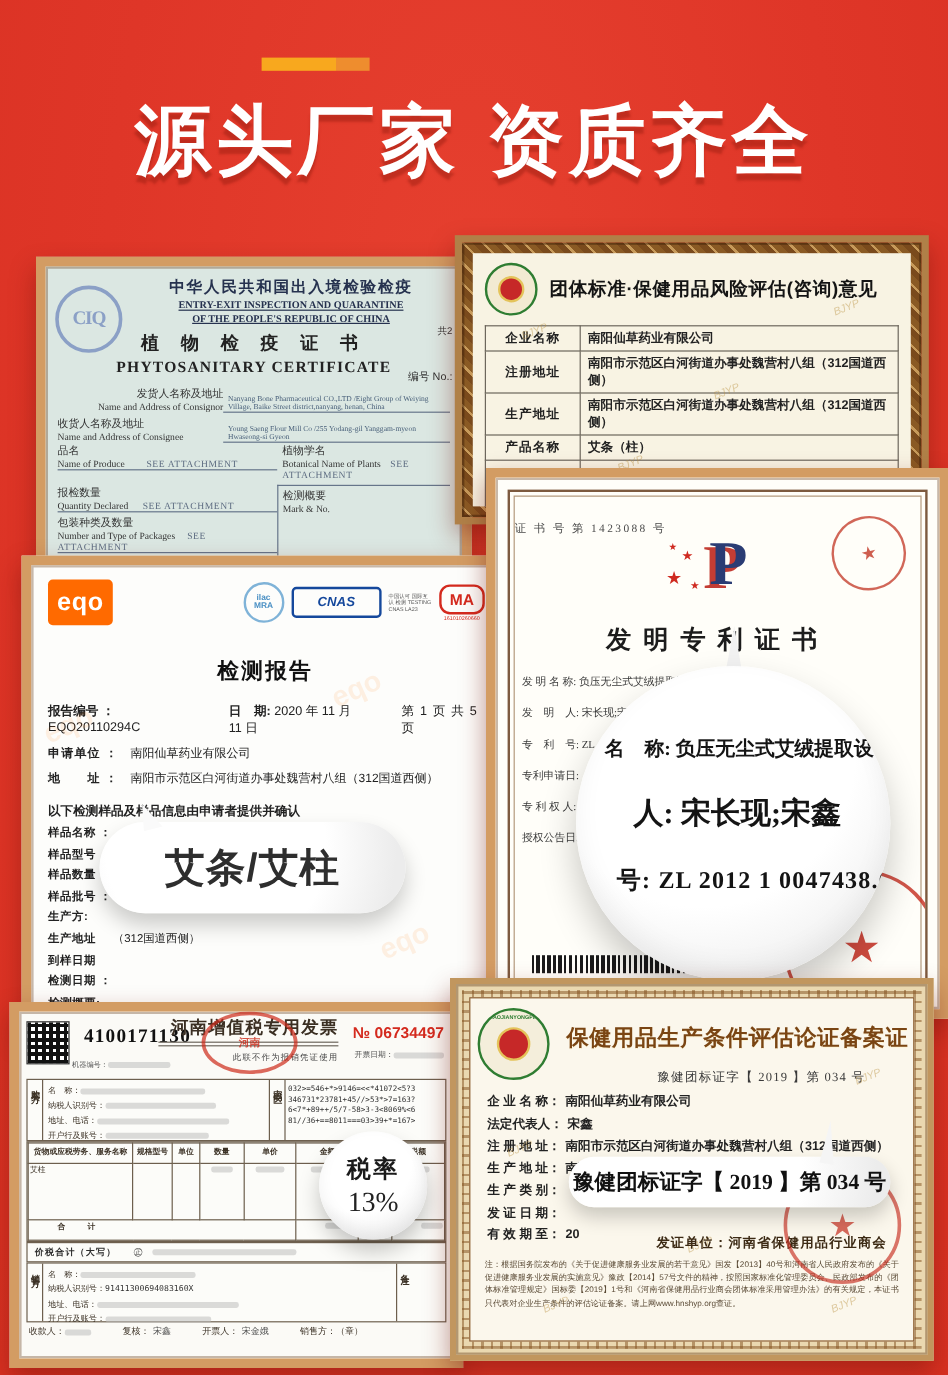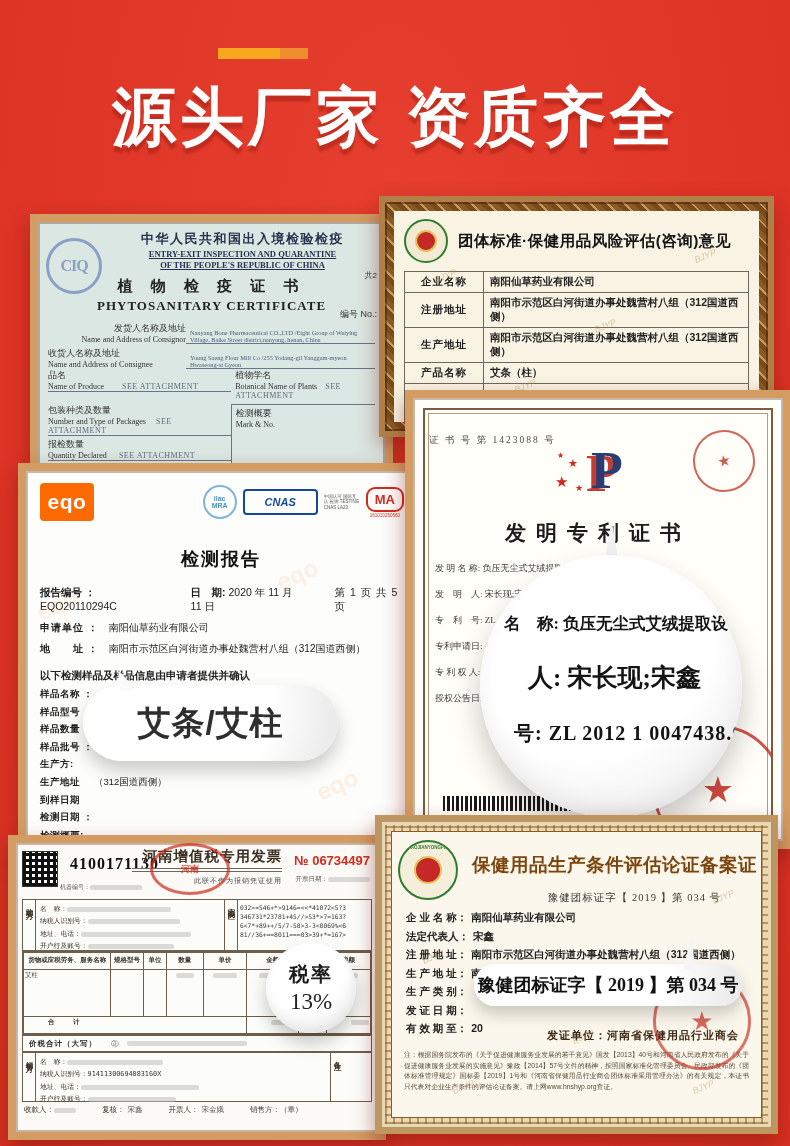--- a/index.html
+++ b/index.html
@@ -135,21 +135,21 @@
   #invoice .inner{position:relative;width:100%;height:100%;padding:6px;box-sizing:border-box;
     font-family:"Liberation Serif",serif;color:#2c2c2c;}
   #qr{position:absolute;left:6px;top:8px;width:34px;height:34px;border:1px solid #333;
     background:repeating-linear-gradient(0deg,#111 0 3px,transparent 3px 6px),repeating-linear-gradient(90deg,#111 0 3px,#fff 3px 6px);}
   #machine{position:absolute;left:44px;top:40px;font-size:6px;color:#555;}
   #inv-code{position:absolute;left:54px;top:12px;font-size:16px;font-weight:bold;letter-spacing:1px;color:#111;}
   #inv-title{position:absolute;left:116px;top:4px;width:150px;text-align:right;}
   #inv-title .t{font-size:14.5px;font-weight:bold;color:#3b2f23;letter-spacing:1px;}
   #inv-title .u{border-top:1.5px solid #6d675c;margin-top:2px;}
   #inv-title .sub{font-size:7px;color:#444;margin-top:4px;letter-spacing:1px;}
-  #inv-seal{position:absolute;left:134px;top:0px;width:74px;height:46px;border:3px solid rgba(205,42,25,.7);
+  #inv-seal{position:absolute;left:152px;top:0px;width:74px;height:46px;border:3px solid rgba(205,42,25,.7);
     border-radius:50%;display:flex;align-items:center;justify-content:center;}
   #inv-seal span{color:rgba(205,42,25,.8);font-size:9px;font-weight:bold;}
   #inv-no{position:absolute;right:8px;top:10px;color:#d42a1e;font-weight:900;font-size:13px;font-family:"Liberation Sans",sans-serif;}
   #inv-date{position:absolute;right:8px;top:32px;font-size:6.5px;color:#555;}
   .inv-box{position:absolute;left:6px;right:6px;border:1px solid #6d5f4e;display:flex;box-sizing:border-box;background:rgba(255,255,255,.4);}
   .vtag{writing-mode:vertical-rl;text-orientation:upright;font-size:7.5px;font-weight:bold;letter-spacing:2px;
     border-right:1px solid #6d5f4e;padding:2px 1px;display:flex;align-items:center;color:#3c3226;}
   .fldcol{flex:1;padding:2px 4px;}
   .fld{font-size:6.8px;margin-top:2.2px;color:#3c3226;white-space:nowrap;}
   #buyer-box{top:56px;height:52px;}
@@ -265,31 +265,31 @@
             <div class="en" style="font-size:8px;">
               <span>Botanical Name of Plants</span>
               <span class="see" style="margin-left:6px;">SEE ATTACHMENT</span>
             </div>
           </div>
         </div>
 
         <div class="split">
           <div class="colA">
             <div>
+              <div class="cn" style="font-size:9px;margin-top:2px;">报检数量</div>
+              <div class="en" style="font-size:8px;border-bottom:1px solid #66758a;">
+                <span>Quantity Declared</span>
+                <span class="see" style="margin-left:10px;">SEE ATTACHMENT</span>
+              </div>
+            </div>
+            <div>
               <div class="cn" style="font-size:9px;margin-top:2px;">包装种类及数量</div>
               <div class="en" style="font-size:8px;border-bottom:1px solid #66758a;">
                 <span>Number and Type of Packages</span>
                 <span class="see" style="margin-left:8px;">SEE ATTACHMENT</span>
-              </div>
-            </div>
-            <div>
-              <div class="cn" style="font-size:9px;margin-top:2px;">报检数量</div>
-              <div class="en" style="font-size:8px;border-bottom:1px solid #66758a;">
-                <span>Quantity Declared</span>
-                <span class="see" style="margin-left:10px;">SEE ATTACHMENT</span>
               </div>
             </div>
             <div class="cn" style="font-size:9px;margin-top:3px;">产地</div>
           </div>
           <div class="colB" style="height:58px;">
             <div class="cn" style="font-size:9px;">检测概要</div>
             <div class="en" style="font-size:8px;">Mark &amp; No.</div>
           </div>
         </div>
       </div>

